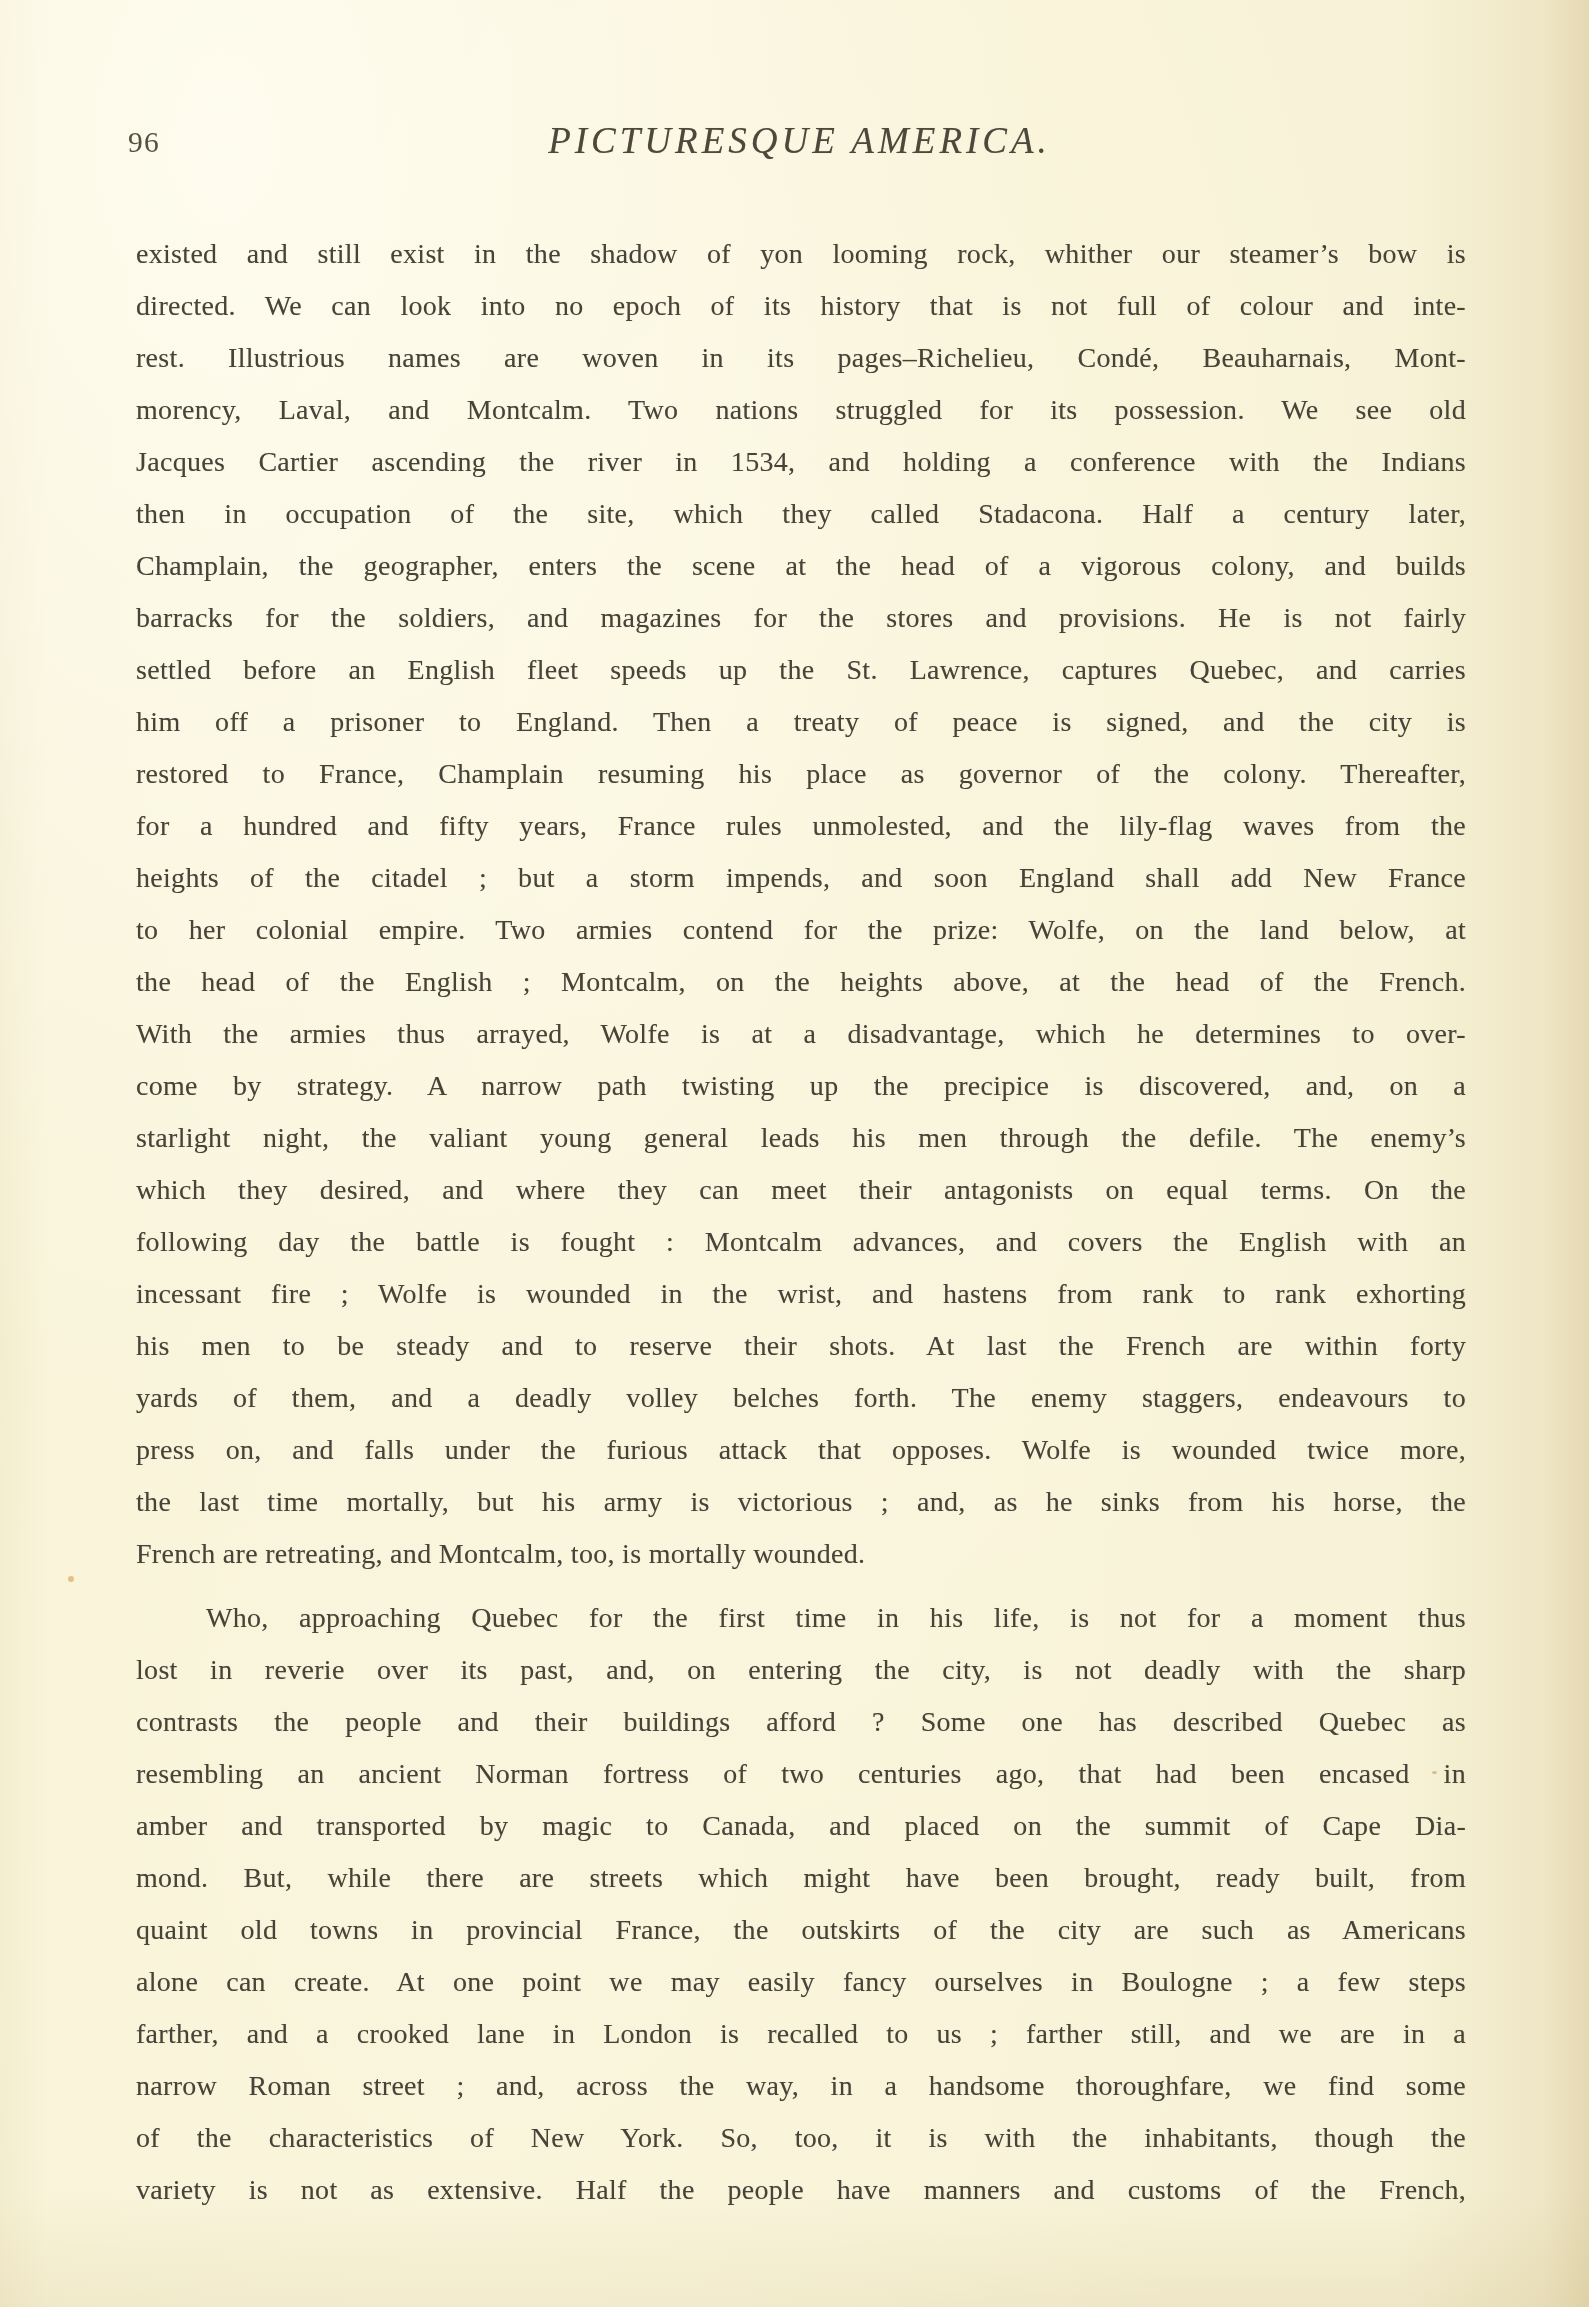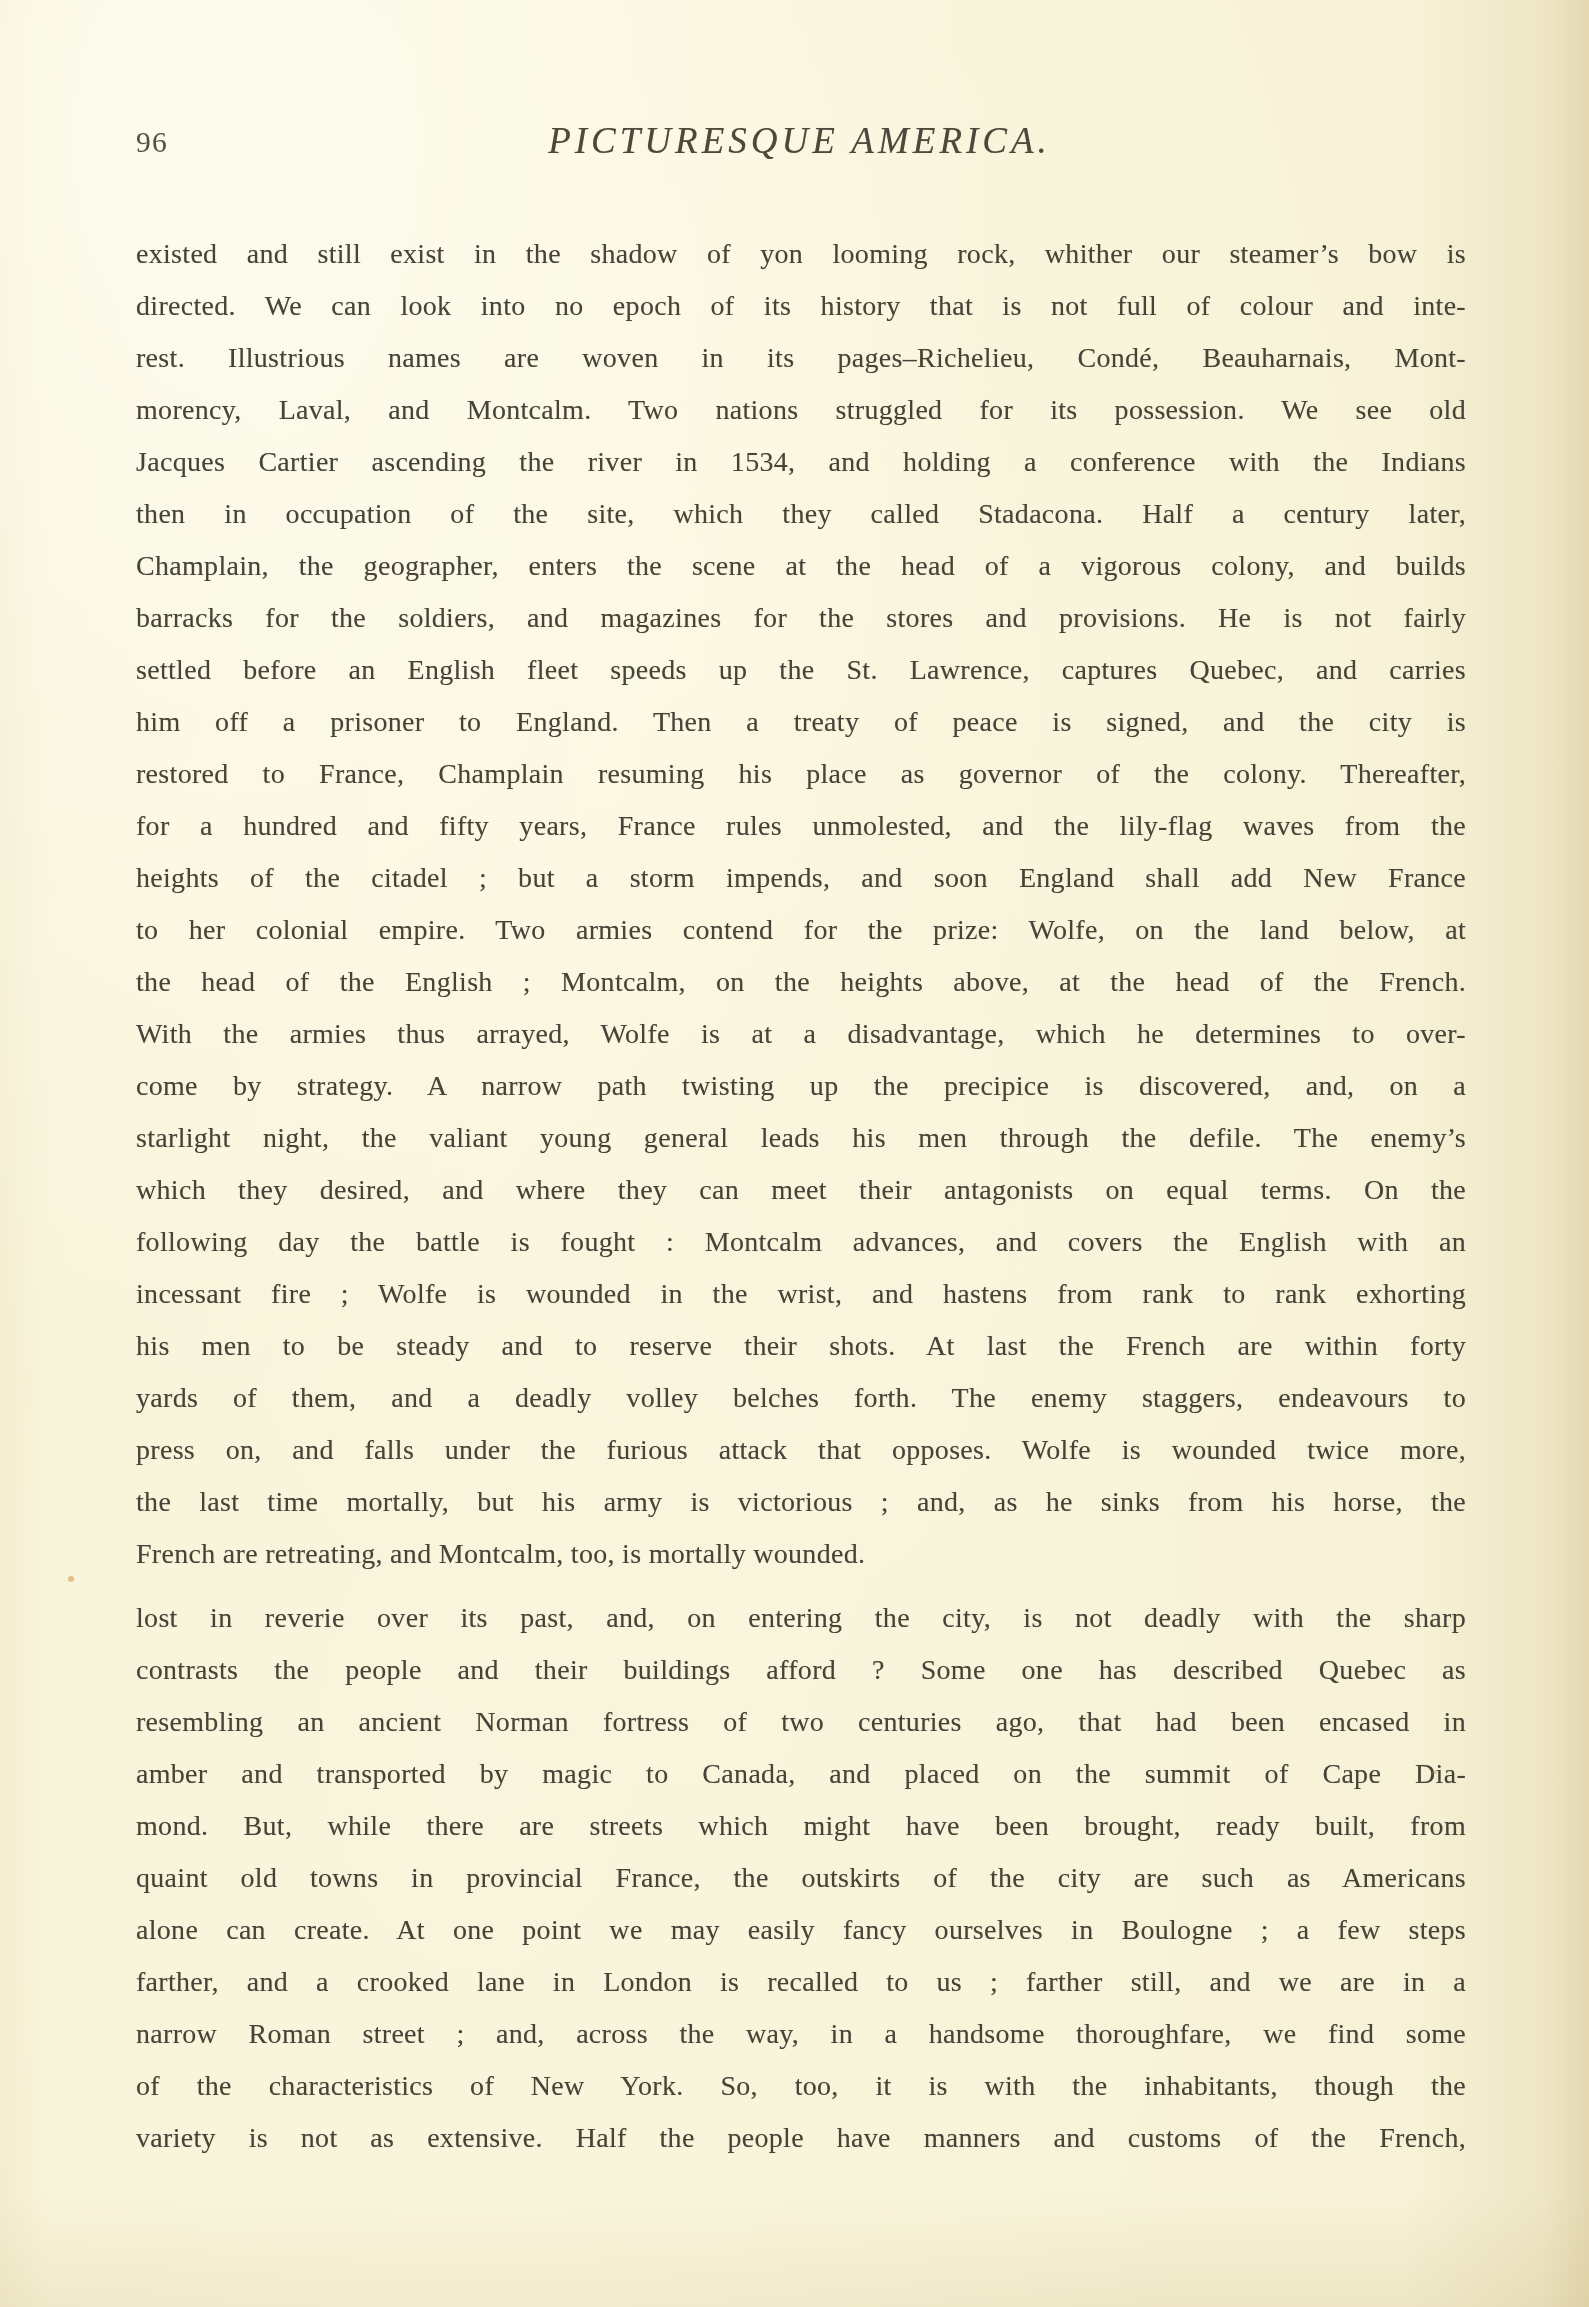--- a/index.html
+++ b/index.html
@@ -19,21 +19,21 @@
       linear-gradient(to right, rgba(221,204,154,0) 88%, rgba(205,185,132,0.22) 97%, rgba(196,174,116,0.38) 100%),
       linear-gradient(to bottom, rgba(221,204,154,0) 95%, rgba(214,198,150,0.28) 100%),
       linear-gradient(to left, rgba(221,204,154,0) 97%, rgba(224,210,166,0.25) 100%);
   }
   .header {
     position: absolute;
     top: 119px; left: 124px; right: 115px;
     height: 47px;
   }
   .page-number {
-    position: absolute; left: 12px; top: 6.7px;
+    position: absolute; left: 4px; top: 6.7px;
     font-size: 29.5px; color: #55503f;
     letter-spacing: 1.3px;
   }
   .running-title {
     position: absolute; left: 0; right: 0; top: 0;
     text-align: center;
     font-style: italic;
     font-size: 37px;
     letter-spacing: 4px;
     color: #4d483c;
@@ -109,20 +109,21 @@
         <div class="line">which they desired, and where they can meet their antagonists on equal terms.  On the</div>
         <div class="line">following day the battle is fought : Montcalm advances, and covers the English with an</div>
         <div class="line">incessant fire ; Wolfe is wounded in the wrist, and hastens from rank to rank exhorting</div>
         <div class="line">his men to be steady and to reserve their shots.  At last the French are within forty</div>
         <div class="line">yards of them, and a deadly volley belches forth.  The enemy staggers, endeavours to</div>
         <div class="line">press on, and falls under the furious attack that opposes.  Wolfe is wounded twice more,</div>
         <div class="line">the last time mortally, but his army is victorious ; and, as he sinks from his horse, the</div>
         <div class="line no-justify">French are retreating, and Montcalm, too, is mortally wounded.</div>
       </div>
       <div class="paragraph">
+        <div class="line indent">Who, approaching Quebec for the first time in his life, is not for a moment thus</div>
         <div class="line">lost in reverie over its past, and, on entering the city, is not deadly with the sharp</div>
         <div class="line">contrasts the people and their buildings afford ?  Some one has described Quebec as</div>
         <div class="line">resembling an ancient Norman fortress of two centuries ago, that had been encased in</div>
         <div class="line">amber and transported by magic to Canada, and placed on the summit of Cape Dia-</div>
         <div class="line">mond.  But, while there are streets which might have been brought, ready built, from</div>
         <div class="line">quaint old towns in provincial France, the outskirts of the city are such as Americans</div>
         <div class="line">alone can create.  At one point we may easily fancy ourselves in Boulogne ; a few steps</div>
         <div class="line">farther, and a crooked lane in London is recalled to us ; farther still, and we are in a</div>
         <div class="line">narrow Roman street ; and, across the way, in a handsome thoroughfare, we find some</div>
         <div class="line">of the characteristics of New York.  So, too, it is with the inhabitants, though the</div>

